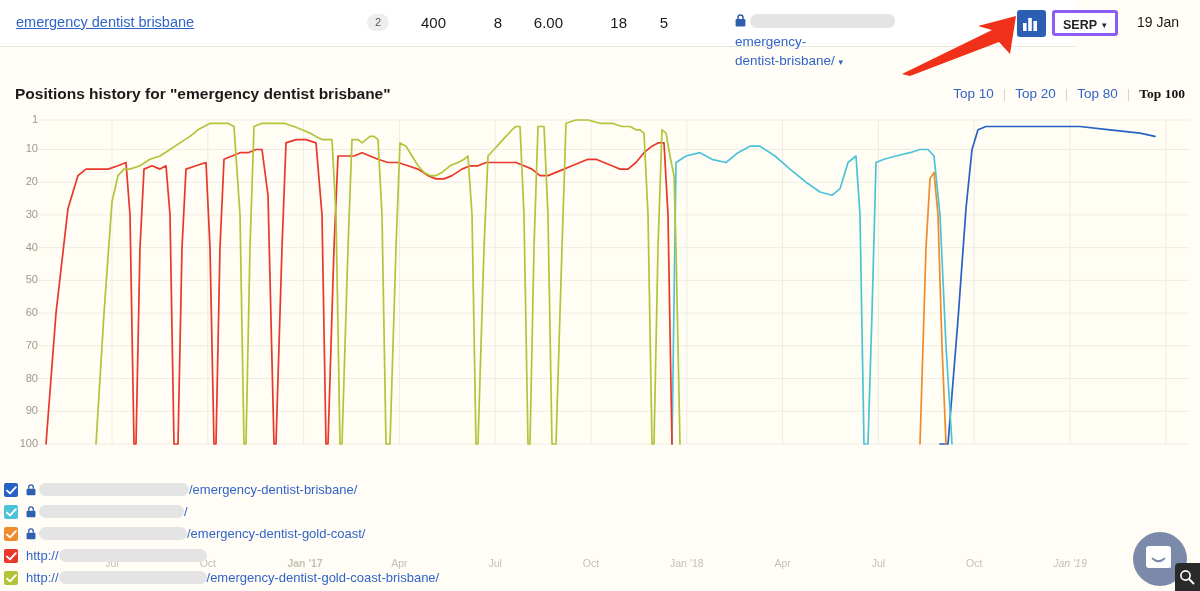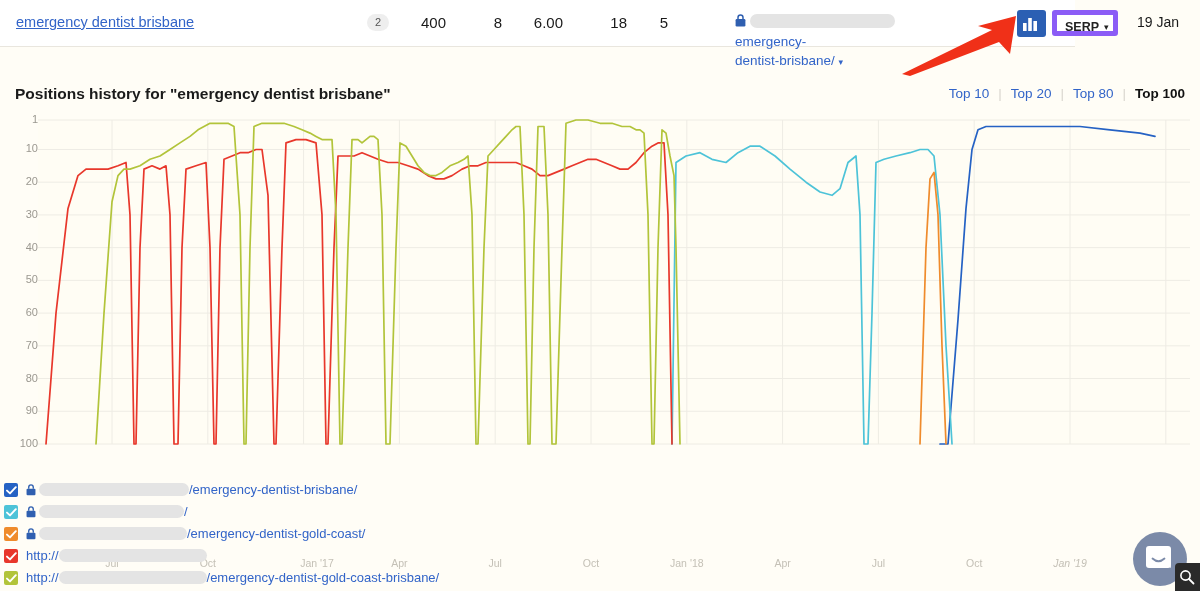--- a/index.html
+++ b/index.html
@@ -46,21 +46,21 @@
   .caret-sm{font-size:9px;color:#3264c8;}
 
   
   .chart-ico-btn{
     position:absolute;left:1017px;top:10px;width:29px;height:27px;
     background:#2b5fb3;border-radius:3px;
   }
   .chart-ico-btn svg{position:absolute;left:6px;top:6px;}
   .serp-btn{
     position:absolute;left:1052px;top:10px;width:66px;height:26px;
-    border:5px solid #8b5cf6;border-radius:3px;background:#fff;
+    border:3px solid #8b5cf6;border-radius:3px;background:#fff;
     box-sizing:border-box;
   }
   .serp-btn .lbl{
     position:absolute;left:8px;top:5px;font-size:12.5px;font-weight:bold;color:#222;
   }
   .serp-btn .car{position:absolute;left:47px;top:7px;font-size:9px;color:#222;}
 
   
   .ann-arrow{position:absolute;left:900px;top:14px;pointer-events:none;}
 
@@ -68,21 +68,21 @@
   .chart-title{
     position:absolute;left:15px;top:85px;
     font-size:15.5px;font-weight:bold;color:#1a1a1a;
   }
   .top-tabs{
     position:absolute;right:15px;top:86px;
     font-size:13.5px;color:#3264c8;white-space:nowrap;
   }
   .top-tabs .tt{padding:0 9px;margin-top:16px;}
   .top-tabs .sep{color:#d8d5cd;}
-  .top-tabs .active{color:#111;font-weight:bold;padding-right:0;}
+  .top-tabs .active{color:#111;font-weight:bold;padding-right:0;font-family:Liberation Serif, serif;}
 
   
   .plot-wrap{position:absolute;left:0;top:113px;width:1200px;height:355px;}
   .y-lab{
     position:absolute;right:1162px;width:40px;text-align:right;
     font-size:11px;color:#9b9890;
   }
   .x-lab{
     position:absolute;top:444px;width:60px;text-align:center;
     font-size:10.5px;color:#c4c0b6;
@@ -208,21 +208,21 @@
       <div class="y-lab" style="top: 160.364px;">50</div>
       <div class="y-lab" style="top: 193.091px;">60</div>
       <div class="y-lab" style="top: 225.818px;">70</div>
       <div class="y-lab" style="top: 258.545px;">80</div>
       <div class="y-lab" style="top: 291.273px;">90</div>
       <div class="y-lab" style="top: 324px;">100</div>
     </div>
   <div id="xlabels">
       <div class="x-lab" style="left: 82px;">Jul</div>
       <div class="x-lab" style="left: 177.8px;">Oct</div>
-      <div class="x-lab" style="left: 287px;">Jan '17</div>
+      <div class="x-lab" style="left: 275px; font-weight: bold;">Jan '17</div>
       <div class="x-lab" style="left: 369.4px;">Apr</div>
       <div class="x-lab" style="left: 465.2px;">Jul</div>
       <div class="x-lab" style="left: 561px;">Oct</div>
       <div class="x-lab" style="left: 656.8px;">Jan '18</div>
       <div class="x-lab" style="left: 752.6px;">Apr</div>
       <div class="x-lab" style="left: 848.4px;">Jul</div>
       <div class="x-lab" style="left: 944.2px;">Oct</div>
       <div class="x-lab" style="left: 1040px; font-style: italic;">Jan '19</div>
       <div class="x-lab" style="left: 1135.8px;">Apr</div>
     </div>

